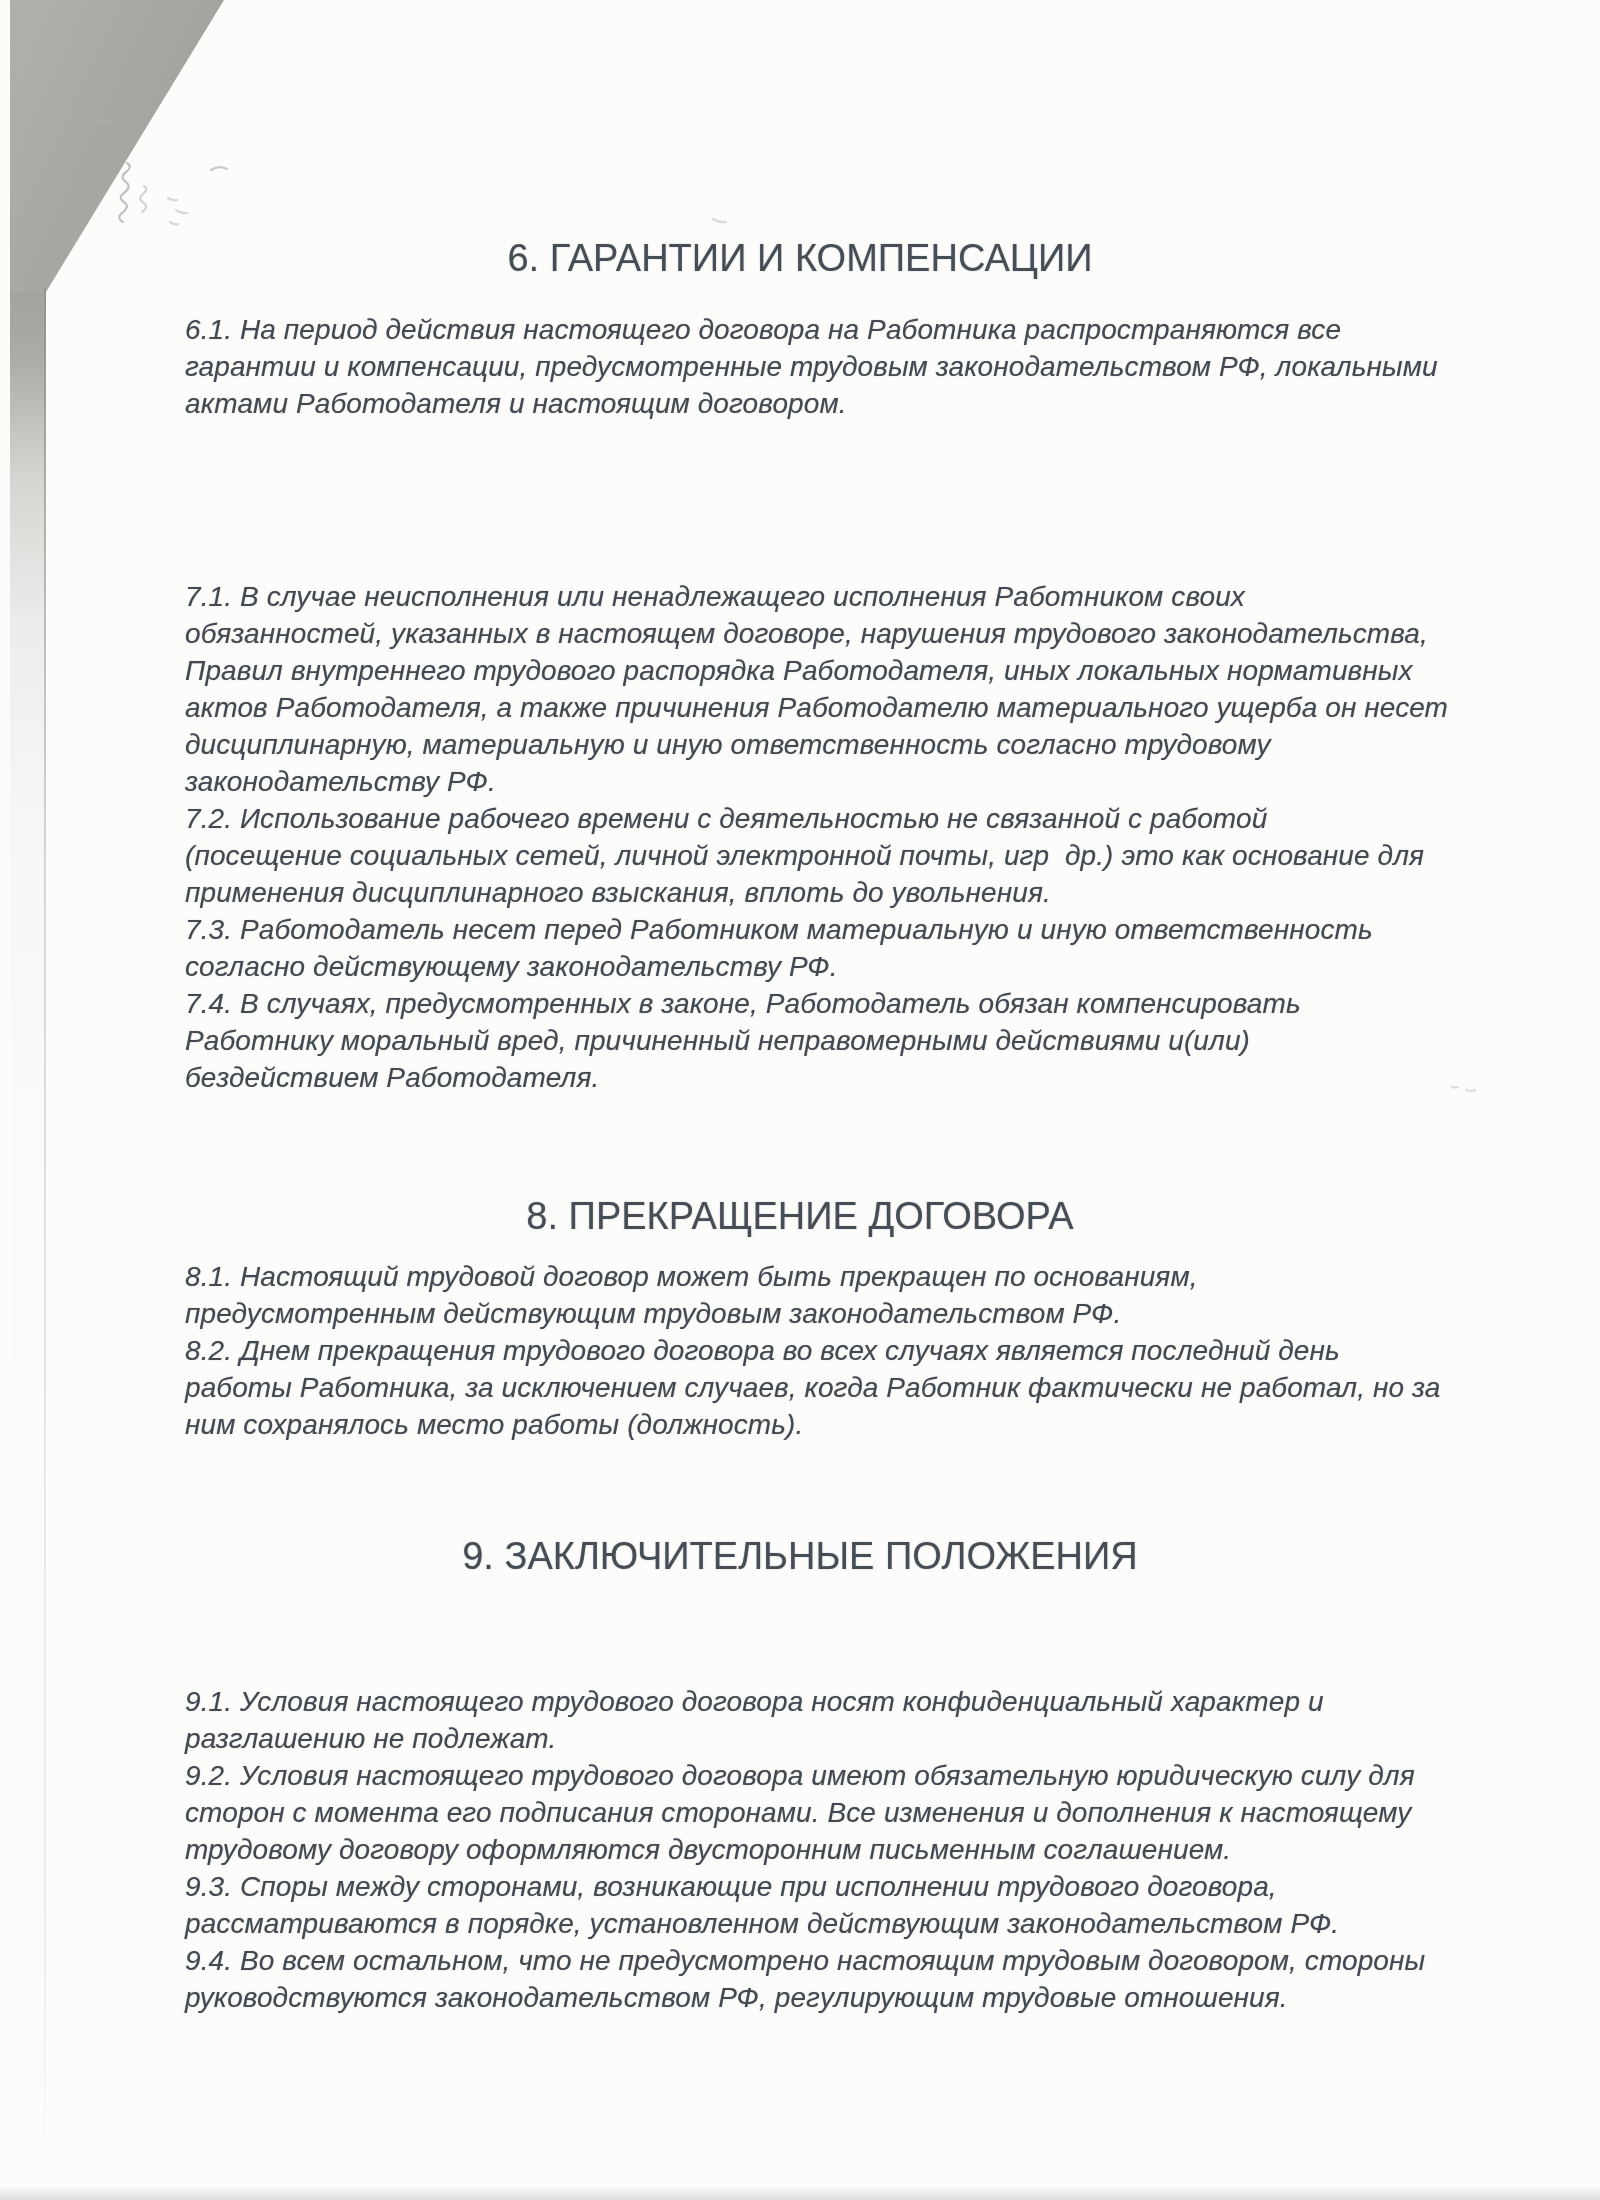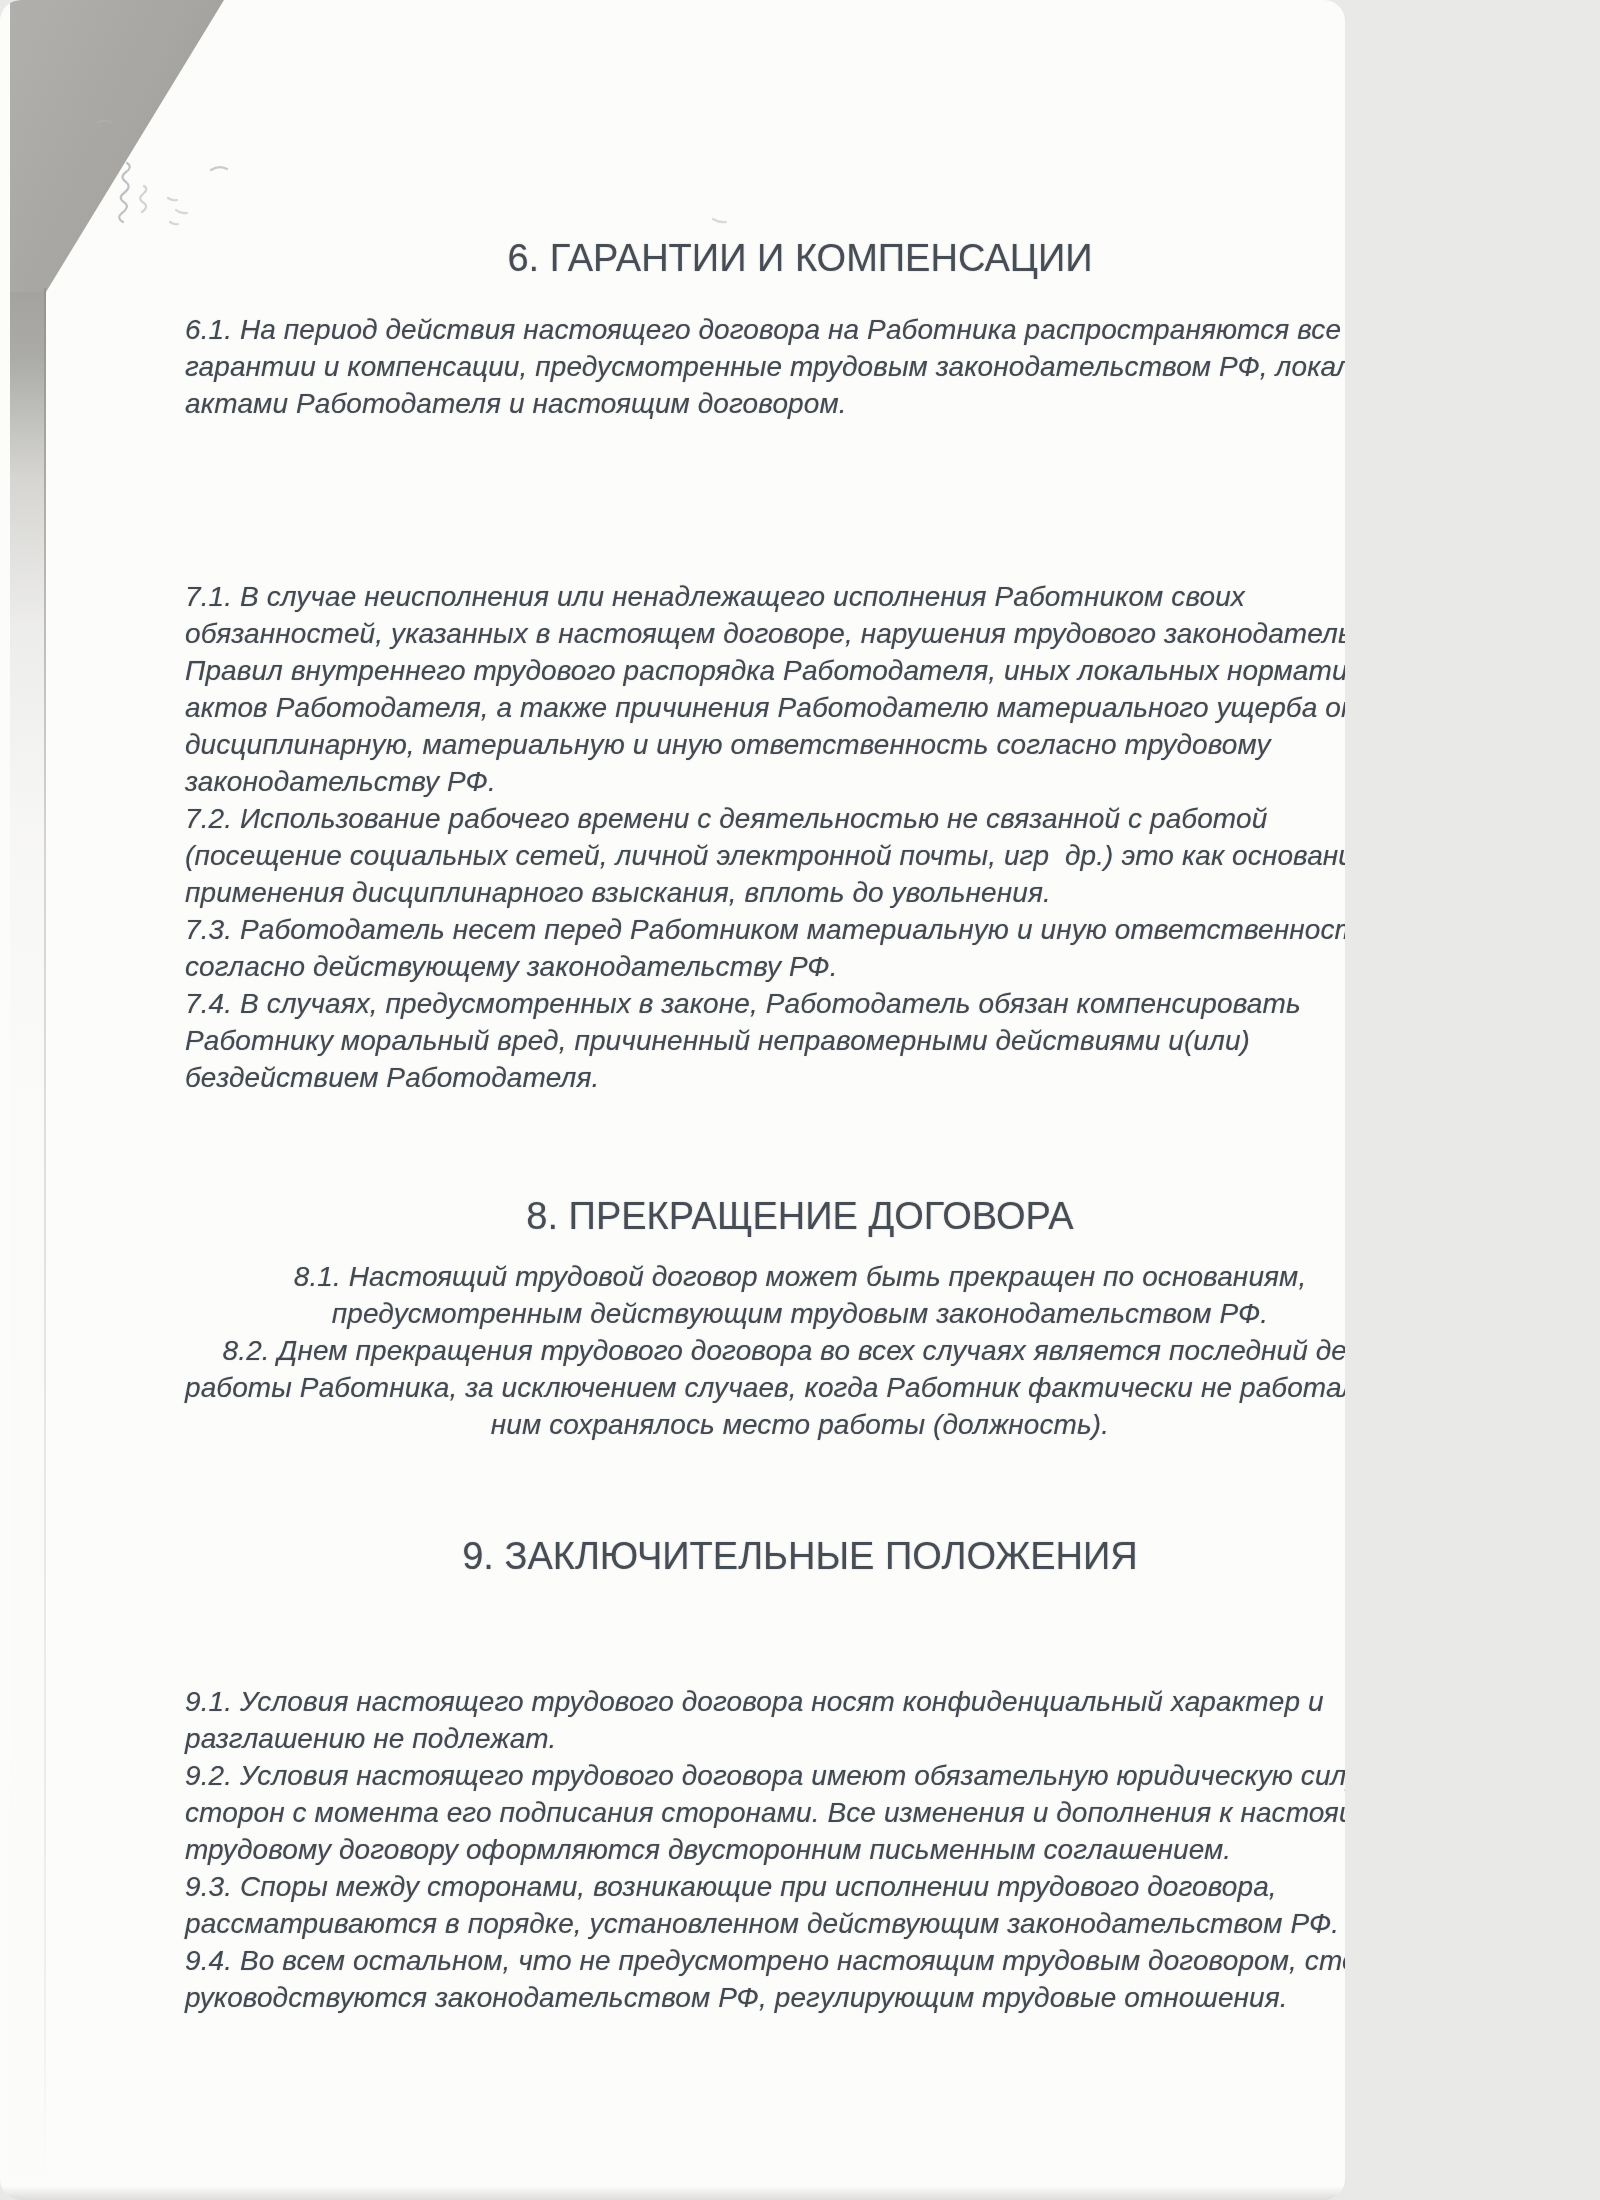--- a/index.html
+++ b/index.html
@@ -3,24 +3,23 @@
 <meta charset="utf-8">
 <style>
   html,body{margin:0;padding:0;}
   body{
     width:1600px;height:2200px;
     background:#e9e9e7;
     font-family:"Liberation Sans","DejaVu Sans",sans-serif;
   }
   .scan-page{
     position:relative;
-    width:1345px;height:2200px;
+    width:1600px;height:2200px;
     background:#fcfcfb;
     overflow:hidden;
-    border-radius:21px;
   }
   
   .fold-triangle{
     position:absolute;left:0;top:0;width:240px;height:300px;
     background:linear-gradient(115deg,#b2b0ac 0%,#a8a6a2 50%,#989692 96%);
     clip-path:polygon(10px 0px,224px 0px,46px 292px,10px 292px);
   }
   .fold-strip{
     position:absolute;left:10px;top:288px;width:36px;height:1890px;
     background:linear-gradient(180deg,
@@ -57,21 +56,21 @@
   .section-body{
     font-size:28px;line-height:37px;font-weight:400;
     color:#434951;
     text-shadow:0 0 1.2px rgba(64,70,78,.38);
     white-space:pre;
     letter-spacing:.1px;
     font-style:italic;
   }
   .pos-h6{top:236px;} .pos-b6{top:311px;}
   .pos-h7{top:503px;} .pos-b7{top:578px;}
-  .pos-h8{top:1194px;} .pos-b8{top:1258px;text-align:center;}
+  .pos-h8{top:1194px;} .pos-b8{top:1258px;}
   .pos-h9{top:1534px;} .pos-b9{top:1683px;}
 </style>
 </head>
 <body>
 
 <div class="scan-page">
 
   <div class="fold-strip"></div>
   <div class="fold-triangle"></div>
   <div class="edge-line"></div>

